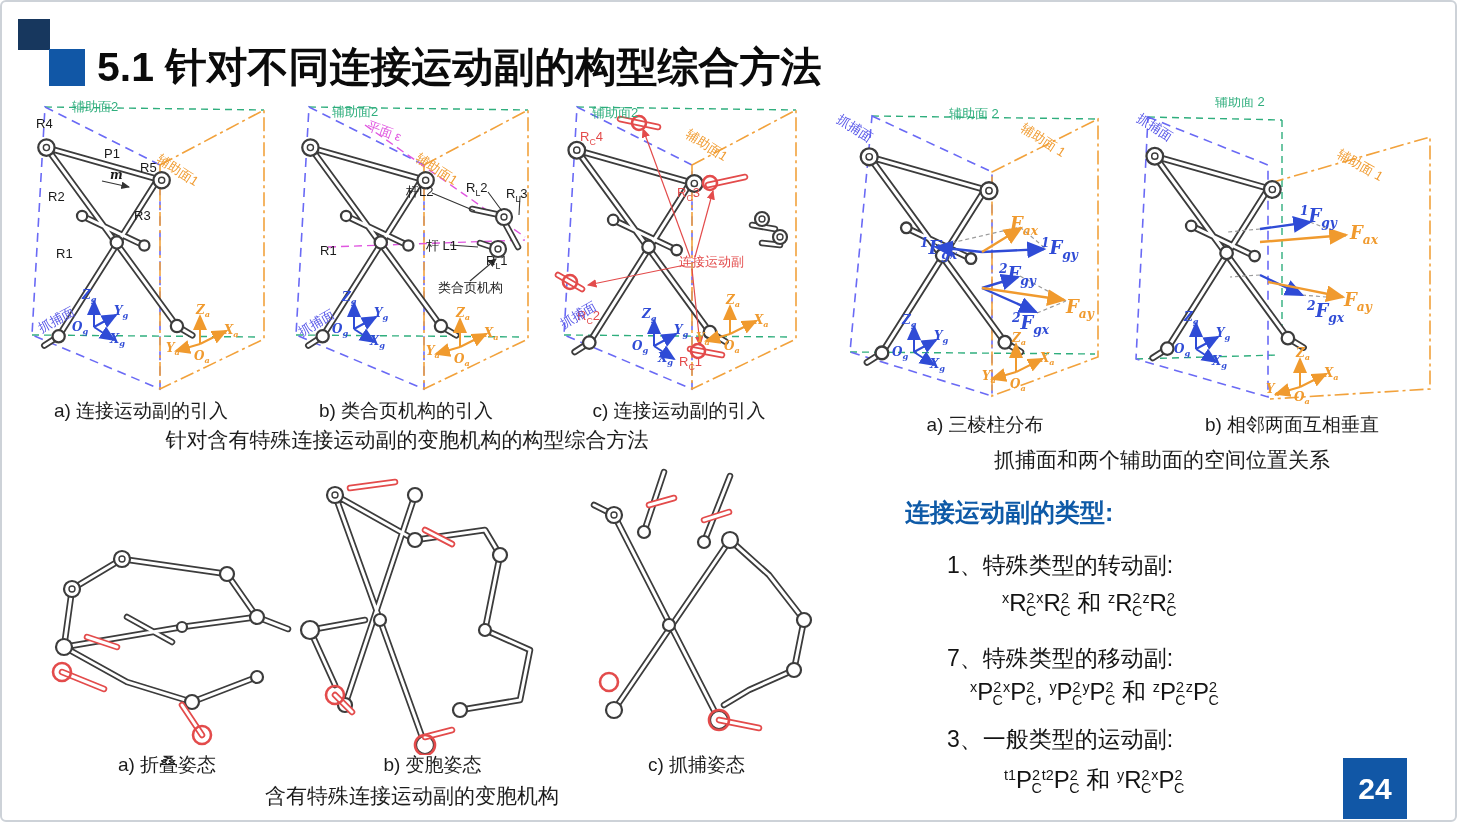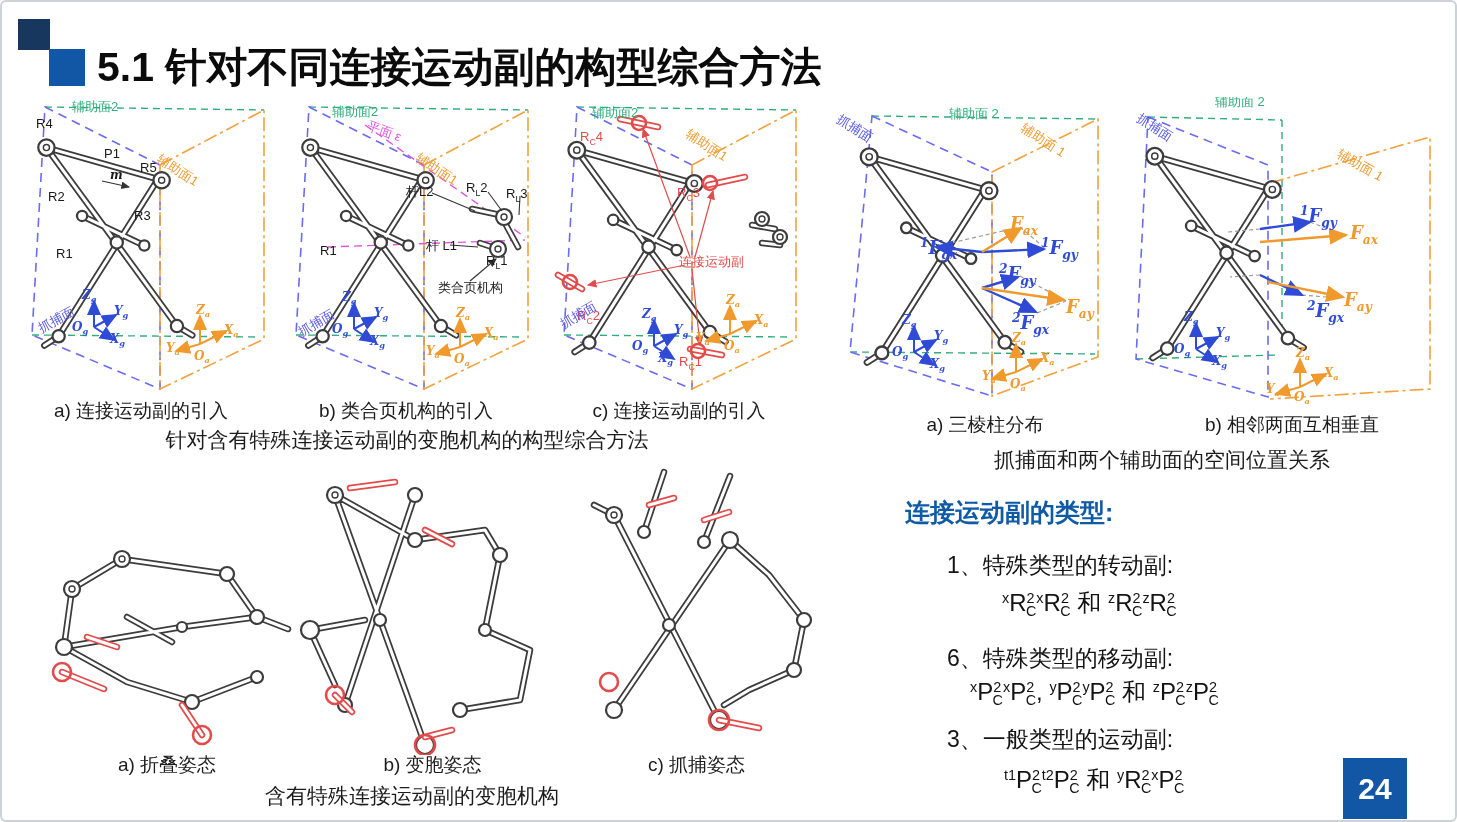--- a/index.html
+++ b/index.html
@@ -375,21 +375,21 @@
   </div>
 
   <div class="cap" style="left:30px;top:750px;width:270px;">a) 折叠姿态</div>
   <div class="cap" style="left:288px;top:750px;width:285px;">b) 变胞姿态</div>
   <div class="cap" style="left:552px;top:750px;width:285px;">c) 抓捕姿态</div>
   <div class="gcap" style="left:150px;top:780px;width:520px;">含有特殊连接运动副的变胞机构</div>
 
   <div class="jt-heading">连接运动副的类型:</div>
   <div class="jt-label" style="left:945px;top:548px;">1、特殊类型的转动副:</div>
   <div class="formula" style="left:1000px;top:585px;"><sup>x</sup>R<sup>2</sup><sub>C</sub><sup>x</sup>R<sup>2</sup><sub>C</sub> 和 <sup>z</sup>R<sup>2</sup><sub>C</sub><sup>z</sup>R<sup>2</sup><sub>C</sub></div>
-  <div class="jt-label" style="left:945px;top:641px;">6、特殊类型的移动副:</div>
+  <div class="jt-label" style="left:945px;top:641px;">7、特殊类型的移动副:</div>
   <div class="formula" style="left:968px;top:674px;"><sup>x</sup>P<sup>2</sup><sub>C</sub><sup>x</sup>P<sup>2</sup><sub>C</sub>, <sup>y</sup>P<sup>2</sup><sub>C</sub><sup>y</sup>P<sup>2</sup><sub>C</sub> 和 <sup>z</sup>P<sup>2</sup><sub>C</sub><sup>z</sup>P<sup>2</sup><sub>C</sub></div>
   <div class="jt-label" style="left:945px;top:722px;">3、一般类型的运动副:</div>
   <div class="formula" style="left:1002px;top:762px;"><sup>t1</sup>P<sup>2</sup><sub>C</sub><sup>t2</sup>P<sup>2</sup><sub>C</sub> 和 <sup>y</sup>R<sup>2</sup><sub>C</sub><sup>x</sup>P<sup>2</sup><sub>C</sub></div>
 
   <div class="pagebox">
     <span>24</span>
   </div>
 
 </div>
 

